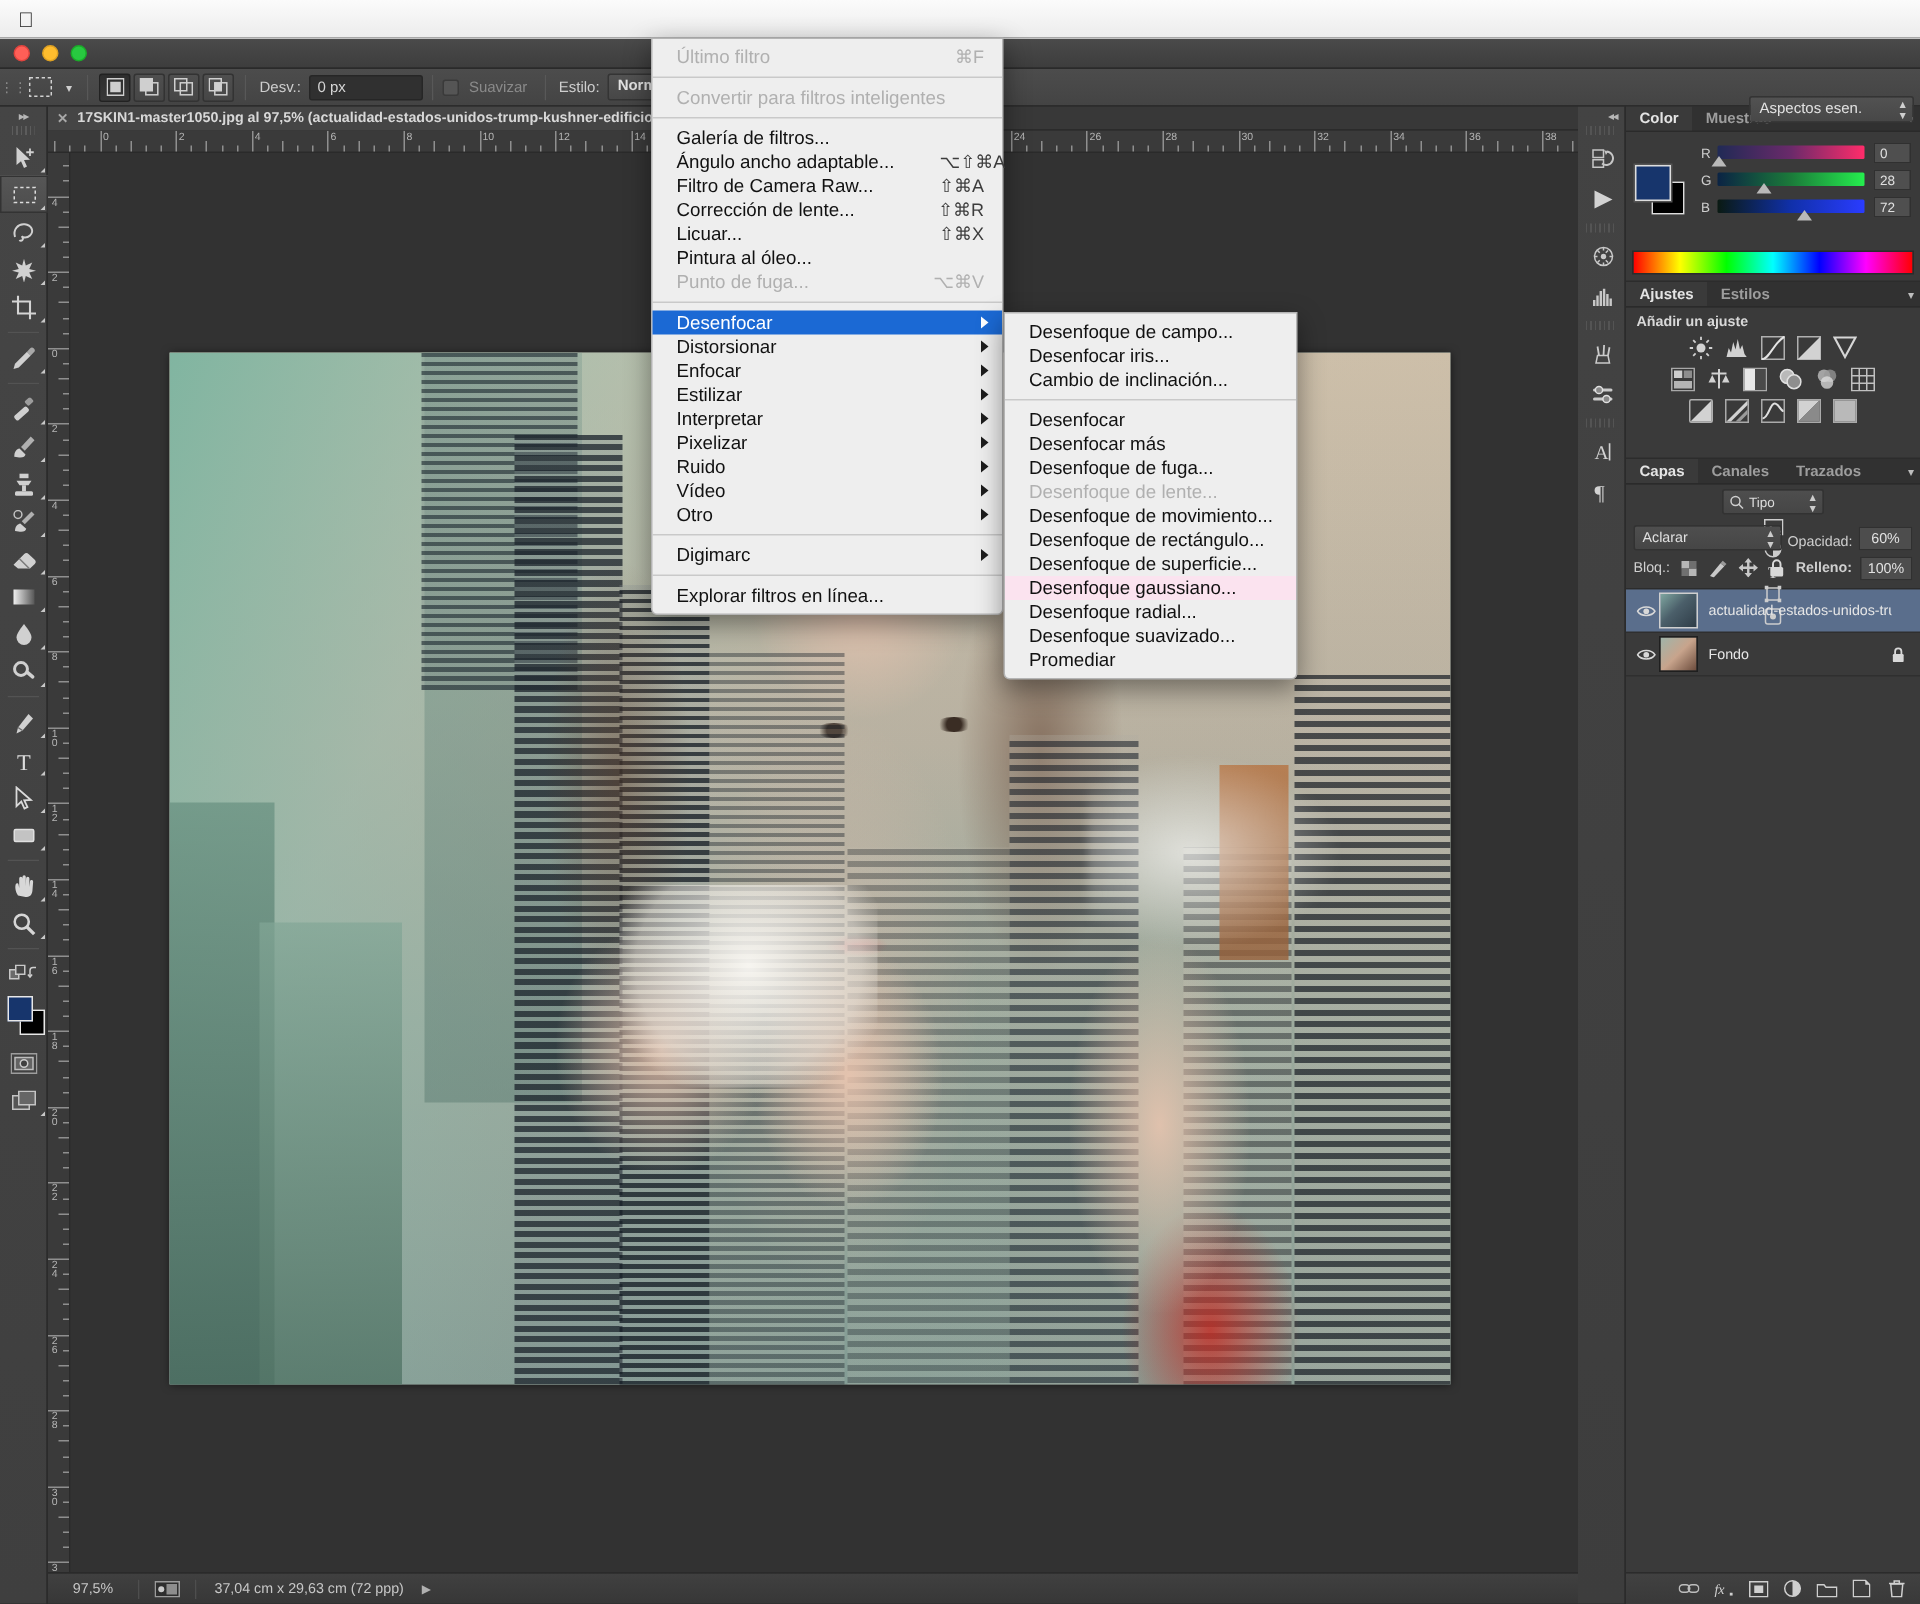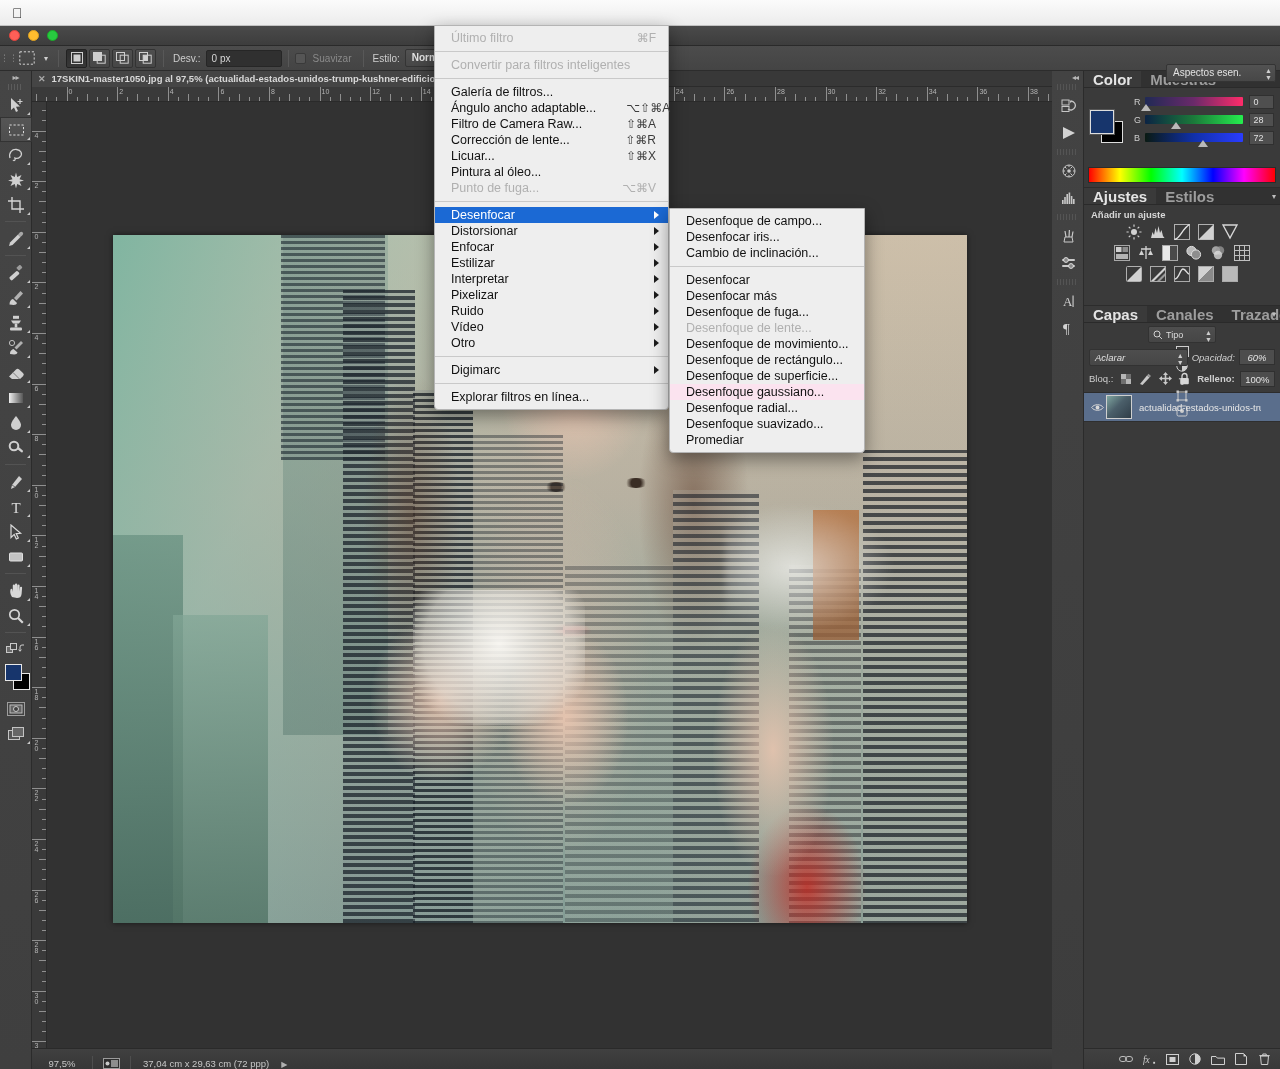--- a/index.html
+++ b/index.html
@@ -91,21 +91,21 @@
   .hand{ position:absolute; background:radial-gradient(ellipse at 50% 50%, rgba(236,198,176,.85), rgba(236,198,176,0) 72%);}
   .redbl{ position:absolute; right:100px; bottom:0px; width:120px; height:120px;
     background:radial-gradient(ellipse at 50% 70%, rgba(196,36,28,.78), rgba(196,36,28,0) 70%);}
   .steam{ position:absolute; right:72px; top:268px; width:170px;height:130px;
     background:radial-gradient(ellipse at 40% 50%, rgba(255,255,255,.62), rgba(255,255,255,0) 70%);
     filter:blur(3px);}
 
   
   #statusbar{ position:absolute; left:32px; top:1048px; width:1020px; height:21px;
               background:linear-gradient(#404040,#373737); border-top:1px solid #2a2a2a;
-              display:flex; align-items:flex-end; font-size:9.5px; color:#c7c7c7; z-index:5;}
+              display:flex; align-items:center; font-size:9.5px; color:#c7c7c7; z-index:5;}
   #statusbar .zoom{ width:60px; text-align:center; }
   #statusbar .sep{ width:1px;height:13px;background:#2b2b2b;border-right:1px solid #4e4e4e;}
   #statusbar .prev{ padding:0 10px; }
   #statusbar .docinfo{ padding-left:12px; }
   #statusbar .arr{ margin-left:12px; font-size:8px; color:#b0b0b0; }
 
   
   #toolbar{ position:absolute; left:0; top:71px; width:32px; height:998px;
             background:linear-gradient(#454545,#3f3f3f); border-right:1px solid #2b2b2b; z-index:5;}
   #toolbar .tgrip{ height:13px; display:flex;align-items:center;justify-content:center;
@@ -129,21 +129,21 @@
   .dsec{ margin-bottom:3px; }
   .dtab{ height:6px; margin:0 5px 2px;
          background:repeating-linear-gradient(90deg,#545454 0 1px,transparent 1px 3px);}
   .dicon{ width:32px;height:27px;display:flex;align-items:center;justify-content:center;}
 
   
   #panels{ position:absolute; left:1084px; top:71px; width:196px; height:998px;
            background:#3a3a3a; z-index:5; }
   .panel{ background:#3a3a3a; border-bottom:1px solid #2c2c2c;}
   .ptabs{ display:flex; height:17px; background:#313131; border-bottom:1px solid #2a2a2a; position:relative;}
-  .ptab{ padding:0 9px; line-height:17px; font-size:15px; color:#9d9d9d; font-weight:bold;text-align:right;}
+  .ptab{ padding:0 9px; line-height:17px; font-size:10px; color:#9d9d9d; font-weight:bold;text-align:right;}
   .ptab.on{ background:#3a3a3a; color:#e4e4e4; }
   .pmenu{ position:absolute; right:4px; top:4px; font-size:8px; color:#bdbdbd;}
 
   
   #colorpanel{ height:99px; padding:6px 6px 0; position:relative;}
   .cswatch{ position:absolute; left:6px; top:22px; width:34px;height:34px;}
   .cs-fg{ position:absolute; left:0;top:0;width:24px;height:24px;background:#17356c;border:1px solid #ddd; outline:1px solid #555;}
   .cs-bg{ position:absolute; left:11px;top:11px;width:22px;height:22px;background:#000;border:1px solid #ddd;}
   .crow{ display:flex; align-items:center; height:15px; margin-left:44px; margin-bottom:3px;}
   .clab{ width:12px; font-size:9px; color:#cdcdcd; }
@@ -162,21 +162,21 @@
   .adj-ic{ width:20px;height:17px; display:flex;align-items:center;justify-content:center;}
 
   
   #layerspanel{ height:782px; }
   .filtrow{ display:flex; align-items:center; height:22px; padding:3px 5px 0; gap:3px;flex-direction:column;}
   .kindsel{ position:relative; width:68px;height:17px;line-height:16px; font-size:9px;color:#ddd;
             background:linear-gradient(#4e4e4e,#464646); border:1px solid #323232; border-radius:2px; padding-left:17px;}
   .kindsel .mag{ position:absolute; left:4px; top:3px; }
   .kindsel .arrows{ position:absolute; right:3px; top:2px; font-size:7px;line-height:7px;color:#ccc;}
   .filt-ic{ width:17px;height:17px;display:flex;align-items:center;justify-content:center;}
-  .moderow{ display:flex; align-items:center; height:22px; padding:2px 5px 0; gap:4px;font-style:italic;}
+  .moderow{ display:flex; align-items:flex-end; height:22px; padding:2px 5px 0; gap:4px;}
   .modesel{ position:relative; flex:1; height:17px;line-height:16px; font-size:9.5px;color:#e0e0e0;
             background:linear-gradient(#4e4e4e,#464646); border:1px solid #323232; border-radius:2px; padding-left:5px;}
   .modesel .arrows{ position:absolute; right:3px; top:2px; font-size:7px;line-height:7px;color:#ccc;}
   .fld-lab{ font-size:9.5px; color:#cfcfcf; }
   .fld-val{ position:relative; width:36px;height:16px;line-height:15px; font-size:9.5px; color:#e2e2e2;
             background:#4d4d4d; border:1px solid #303030; text-align:center;}
   .lockrow{ display:flex; align-items:center; height:21px; padding:2px 5px 0; gap:5px;}
   .lockrow .lk{ width:15px;height:15px;display:flex;align-items:center;justify-content:center;}
   .layerlist{ margin-top:4px; border-top:1px solid #2c2c2c; }
   .layer{ display:flex; align-items:center; height:29px; border-bottom:1px solid #2f2f2f; padding:0 5px;}
@@ -1028,20 +1028,36 @@
           <span class="eyecol">
             <svg class="svgi" width="13" height="9" viewBox="0 0 13 9">
               <path d="M0.7 4.5 C3 0.8 10 0.8 12.3 4.5 C10 8.2 3 8.2 0.7 4.5 Z" fill="none" stroke="#d8d8d8"></path>
               <circle cx="6.5" cy="4.5" r="1.9" fill="#d8d8d8"></circle>
             </svg>
           </span>
           <span class="thumb t1 sel"></span>
           <span class="lname">actualidad-estados-unidos-trump-kus...</span>
           <span class="lock-ic"></span>
         </div>
+        <div class="layer">
+          <span class="eyecol">
+            <svg class="svgi" width="13" height="9" viewBox="0 0 13 9">
+              <path d="M0.7 4.5 C3 0.8 10 0.8 12.3 4.5 C10 8.2 3 8.2 0.7 4.5 Z" fill="none" stroke="#d8d8d8"></path>
+              <circle cx="6.5" cy="4.5" r="1.9" fill="#d8d8d8"></circle>
+            </svg>
+          </span>
+          <span class="thumb t2"></span>
+          <span class="lname">Fondo</span>
+          <span class="lock-ic">
+            <svg class="svgi" width="9" height="11" viewBox="0 0 9 11">
+              <path d="M2.4 5 V3.3 a2.1 2.1 0 0 1 4.2 0 V5" fill="none" stroke="#d8d8d8" stroke-width="1.2"></path>
+              <rect x="0.9" y="5" width="7.2" height="5.4" rx="0.8" fill="#d8d8d8"></rect>
+            </svg>
+          </span>
+        </div>
       </div>
 
     <div id="layer-footer">
       <span class="lf-ic">
           <svg class="svgi" width="14" height="10" viewBox="0 0 14 10">
             <rect x="0.5" y="2.5" width="7" height="5" rx="2.5" fill="none" stroke="#bdbdbd"></rect>
             <rect x="6.5" y="2.5" width="7" height="5" rx="2.5" fill="none" stroke="#bdbdbd"></rect>
           </svg>
         </span>
       <span class="lf-ic">

